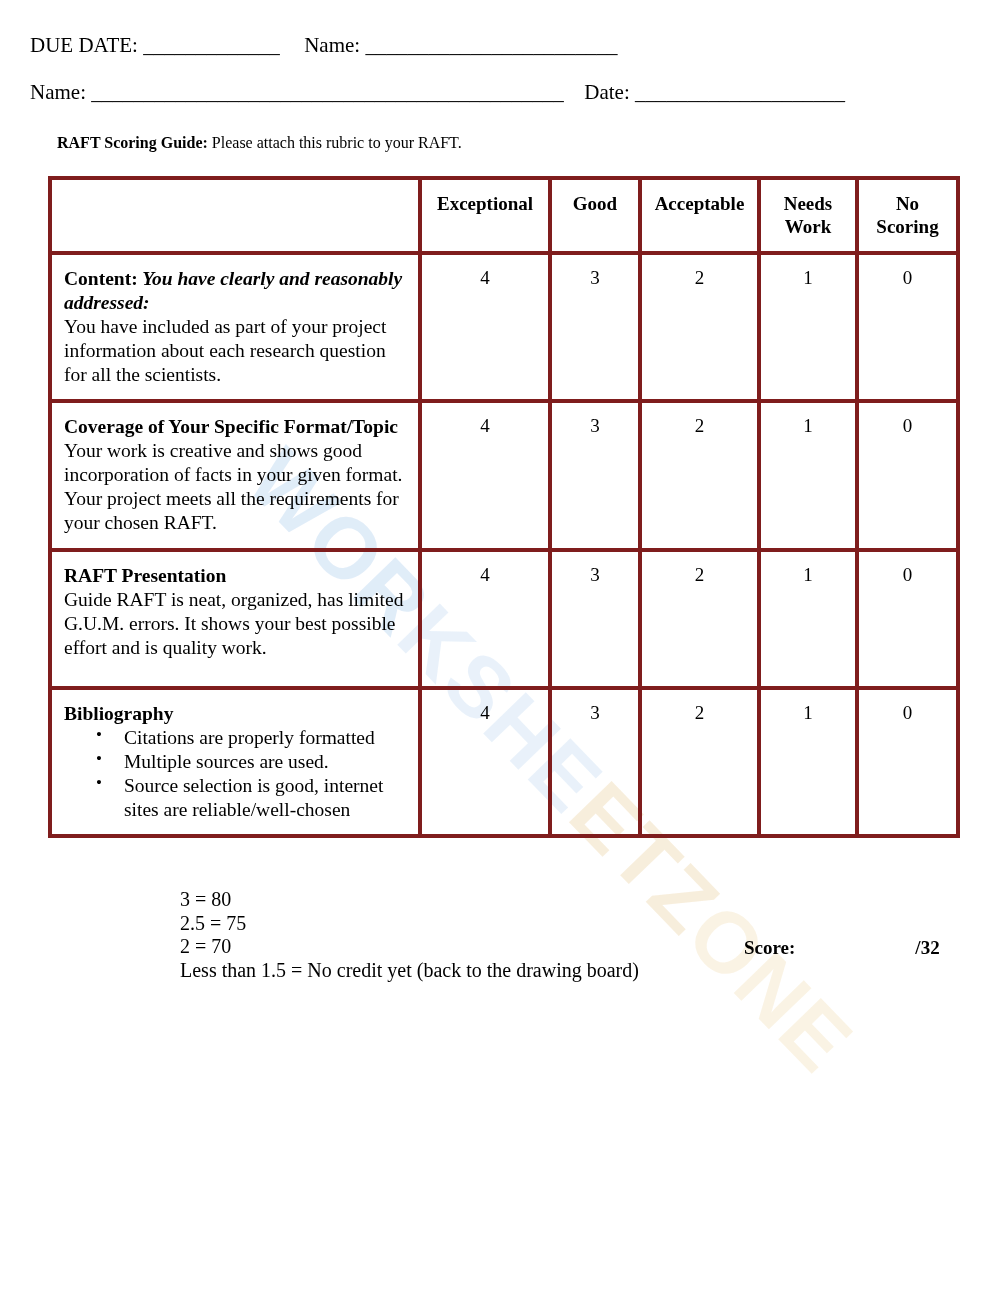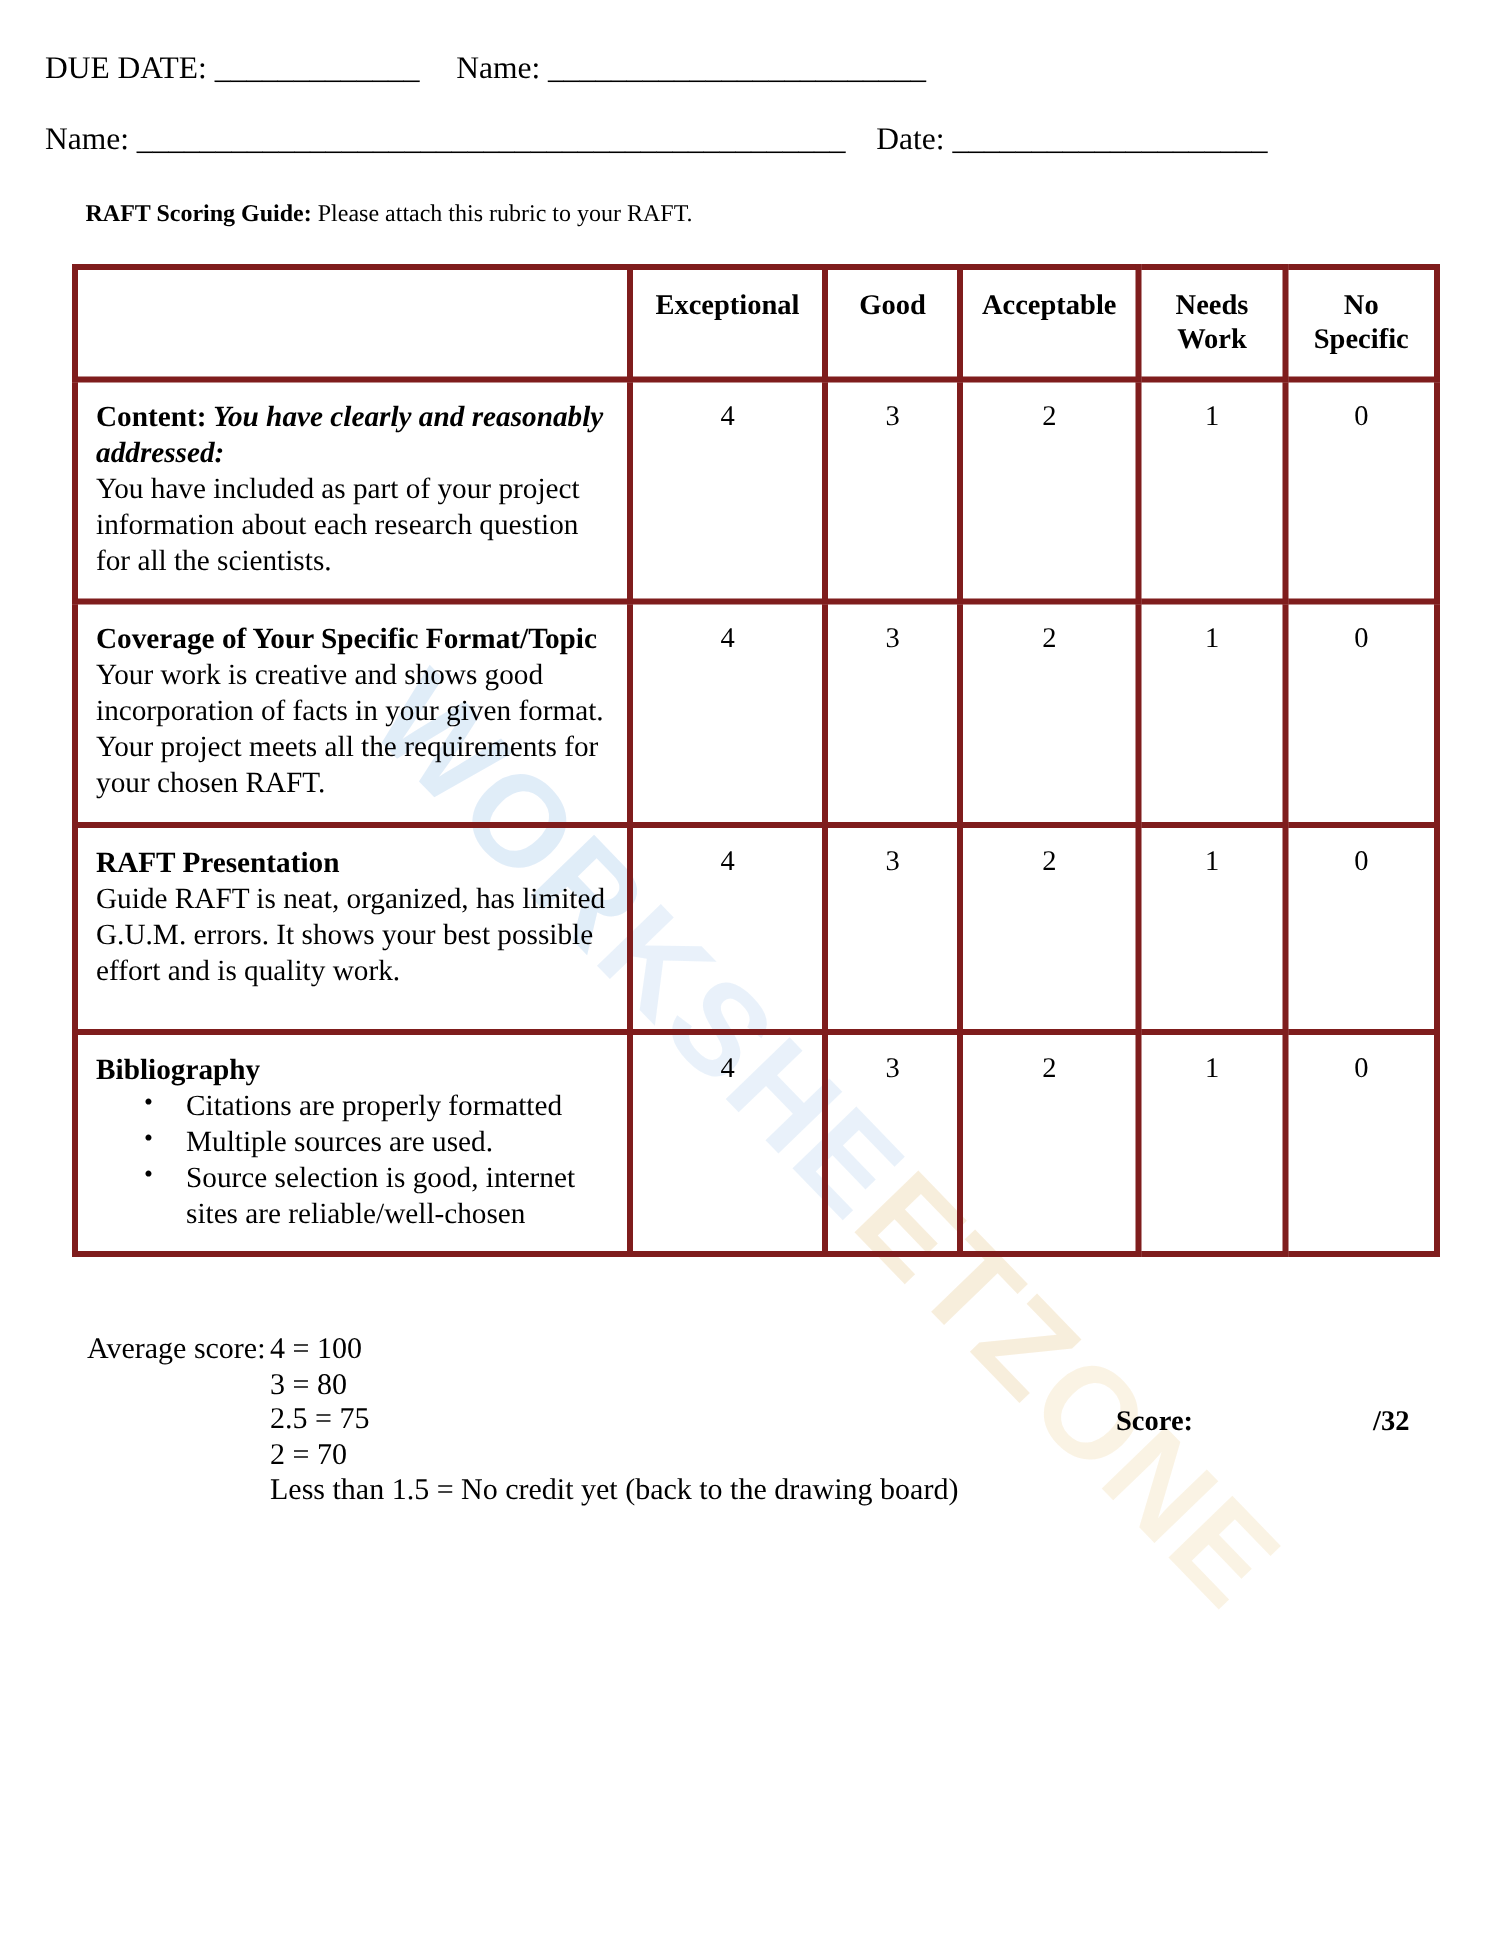--- a/index.html
+++ b/index.html
@@ -213,21 +213,21 @@
         <col class="c-need">
         <col class="c-noev">
     </colgroup>
     <thead>
       <tr>
         <th class="hdr-cell hdr-blank"></th>
         <th class="hdr-cell">Exceptional</th>
         <th class="hdr-cell">Good</th>
         <th class="hdr-cell">Acceptable</th>
         <th class="hdr-cell"><span>Needs</span><br><span>Work</span></th>
-        <th class="hdr-cell"><span>No</span><br><span>Specific</span></th>
+        <th class="hdr-cell"><span>No</span><br><span>Scoring</span></th>
       </tr>
     </thead>
     <tbody>
 
       <tr class="r1">
         <td class="crit"><span class="t-bold">Content:</span><span class="t-bolditalic"> You have clearly and reasonably addressed:</span><br><span>You have included as part of your project information about each research question for all the scientists.</span></td>
         <td class="score-cell">4</td>
         <td class="score-cell">3</td>
         <td class="score-cell">2</td>
         <td class="score-cell">1</td>
@@ -264,21 +264,20 @@
         <td class="score-cell">4</td>
         <td class="score-cell">3</td>
         <td class="score-cell">2</td>
         <td class="score-cell">1</td>
         <td class="score-cell">0</td>
       </tr>
     </tbody>
   </table>
 
   <div class="avg">
-    <span class="row"><span class="lbl">Average score:</span><span>4 = 100</span></span>
     <span class="row"><span class="ind"></span><span>3 = 80</span></span>
     <span class="row"><span class="ind"></span><span>2.5 = 75</span></span>
     <span class="row"><span class="ind"></span><span>2 = 70</span></span>
     <span class="row"><span class="ind"></span><span>Less than 1.5 = No credit yet (back to the drawing board)</span></span>
   </div>
 
   <div class="scorebox">
     <span>Score:</span><span class="outof">/32</span>
   </div>
 

